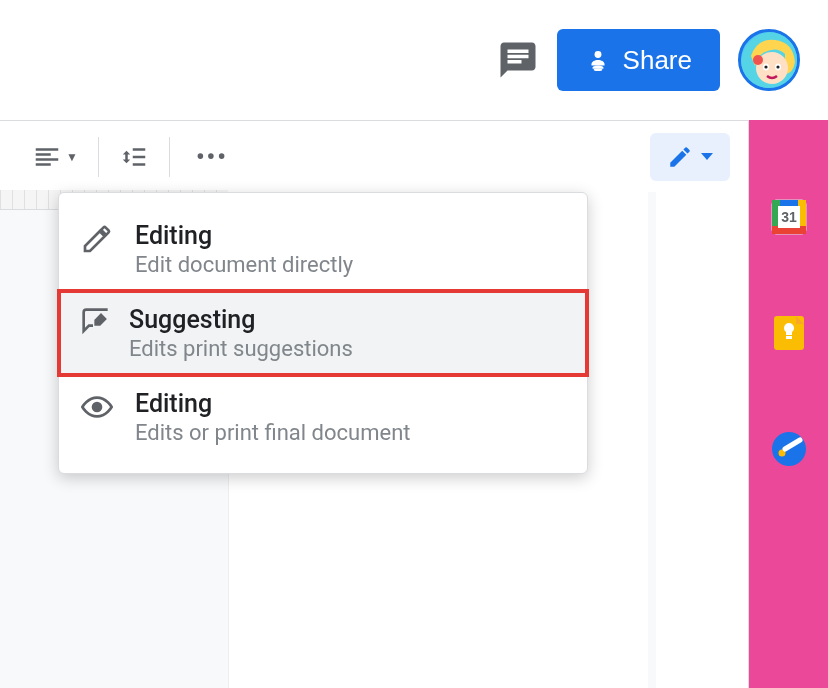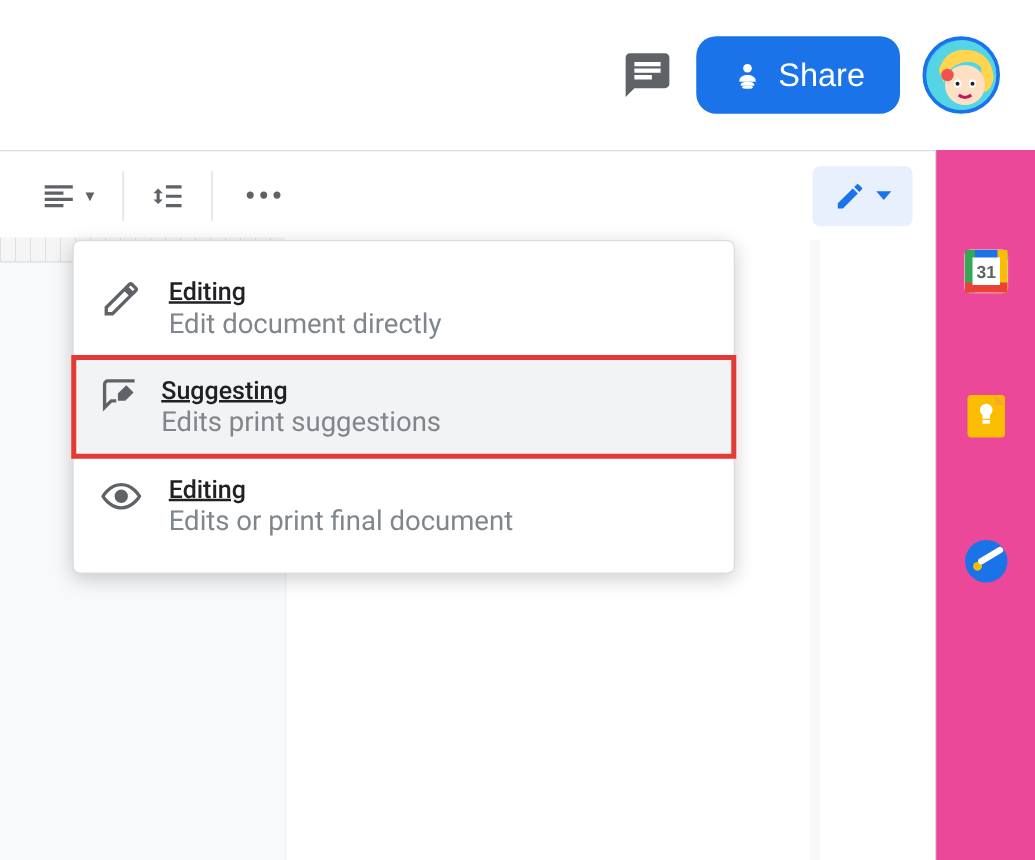--- a/index.html
+++ b/index.html
@@ -24,21 +24,21 @@
       height: 42px;
       display: flex;
       align-items: center;
       justify-content: center;
       color: #5f6368;
     }
     .share-btn {
       background: #1a73e8;
       color: #fff;
       border: none;
-      border-radius: 16px;
+      border-radius: 6px;
       height: 62px;
       padding: 0 28px;
       display: flex;
       align-items: center;
       gap: 12px;
       font-size: 26px;
       font-weight: 500;
       cursor: pointer;
     }
     .avatar {
@@ -190,25 +190,24 @@
       gap: 16px;
     }
     .menu-icon {
       width: 32px;
       height: 32px;
       flex-shrink: 0;
       color: #5f6368;
       margin-top: 2px;
     }
     .menu-text .title {
-      font-size: 20px;
+      font-size: 25px;
       color: #202124;
       font-weight: 500;
       margin-bottom: 2px;
-      text-decoration: underline;
     }
     .menu-text .desc {
       font-size: 22px;
       color: #80868b;
       text-align: right;
     }
   </style>
 </head>
 <body>
 

